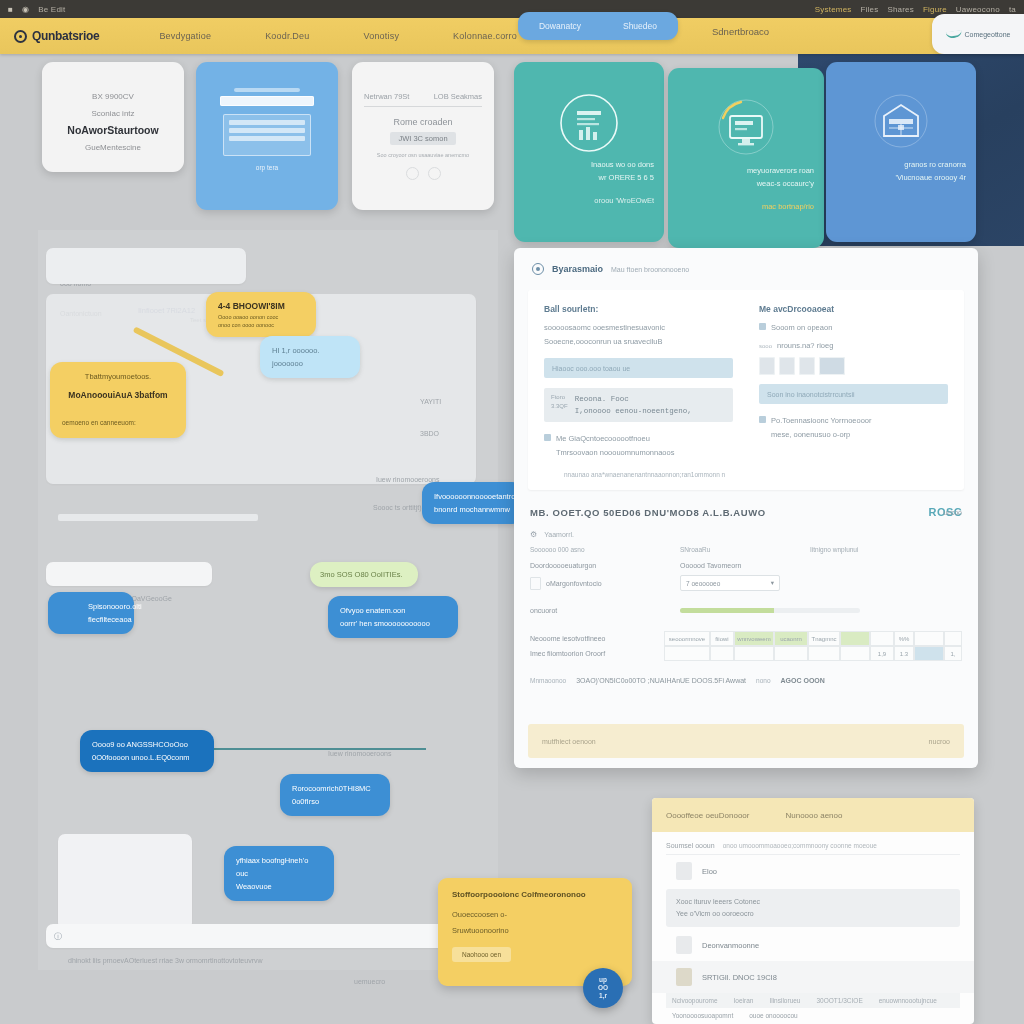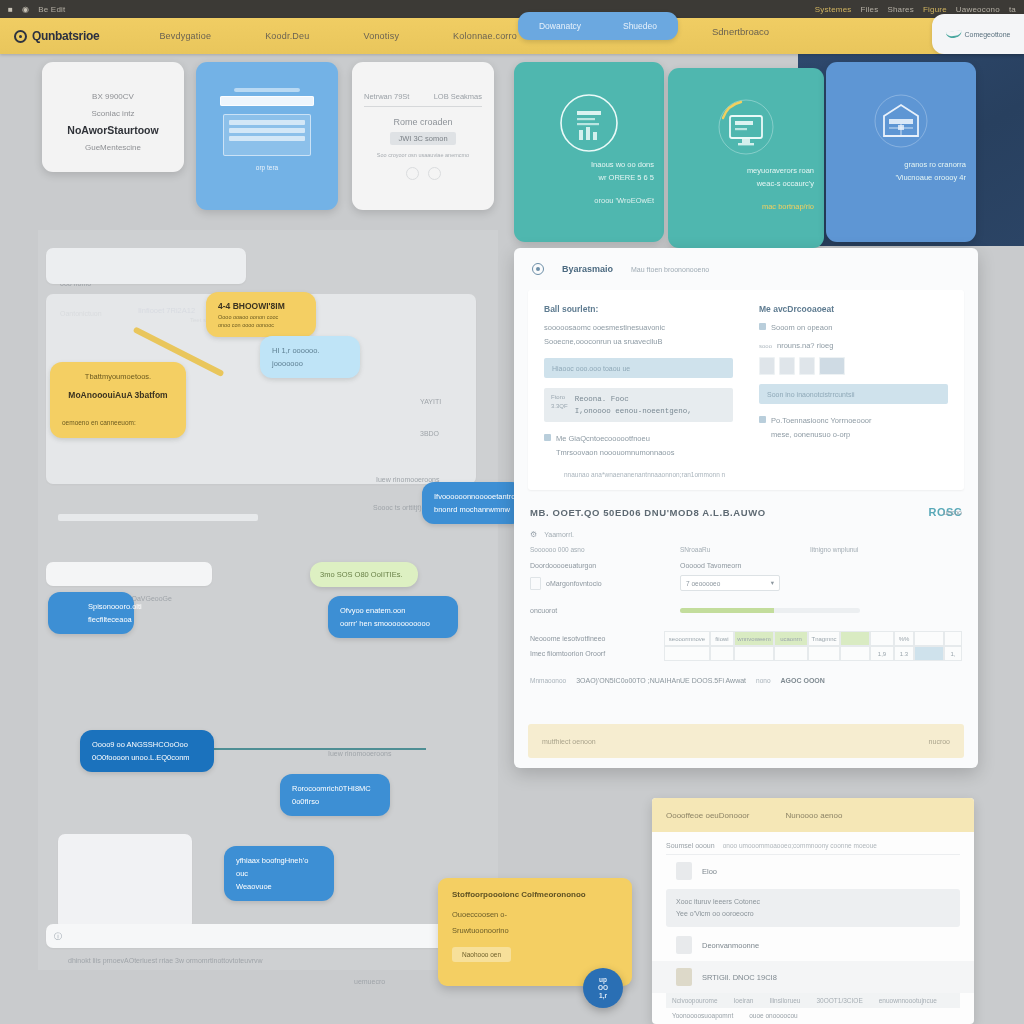--- a/index.html
+++ b/index.html
@@ -145,21 +145,21 @@
 
   .connector { position:absolute; background:#e9c65c; }
   .teal-line { position:absolute; height:2px; background:#4e8e94; }
 
   
   #window {
     position:absolute; left:514px; top:248px; width:464px; height:520px;
     background:#fafbfc; border-radius:6px;
     box-shadow:0 6px 18px rgba(0,0,0,.18);
   }
-  #win-head { height:42px; display:flex; align-items:center; gap:18px; padding:0 18px; }
+  #win-head { height:42px; display:flex; align-items:center; gap:8px; padding:0 18px; }
   #win-head .wlogo{ width:12px;height:12px;border-radius:50%;border:1.6px solid #6d8fa8;
                     position:relative; }
   #win-head .wlogo::after{content:"";position:absolute;left:2.5px;top:2.5px;
                     width:4px;height:4px;border-radius:50%;background:#6d8fa8;}
   #win-head .wt1{ font-size:9px;font-weight:bold;color:#4c6a80; }
   #win-head .wt2{ font-size:7px;color:#9fabb4; }
 
   #win-body { margin:0 14px; background:#fff; border-radius:3px; padding:14px 16px 10px;
               box-shadow:0 1px 2px rgba(0,0,0,.05); }
   .cols { display:flex; gap:26px; }

